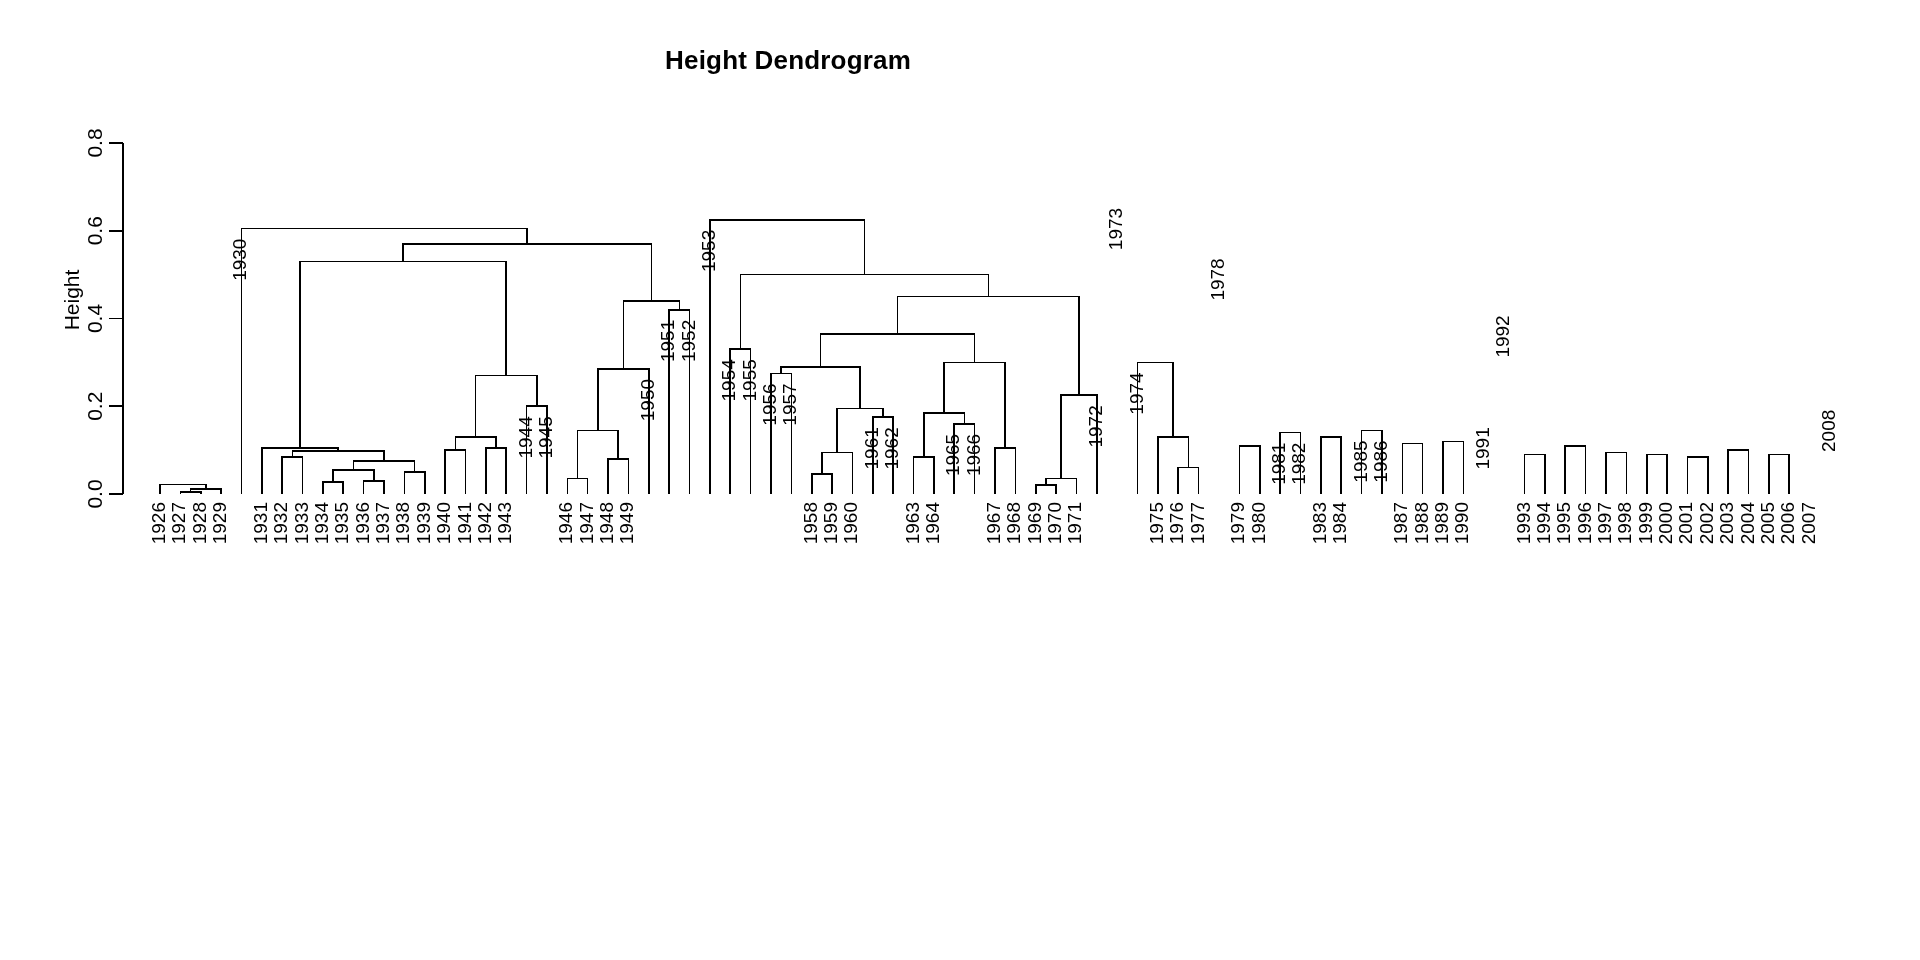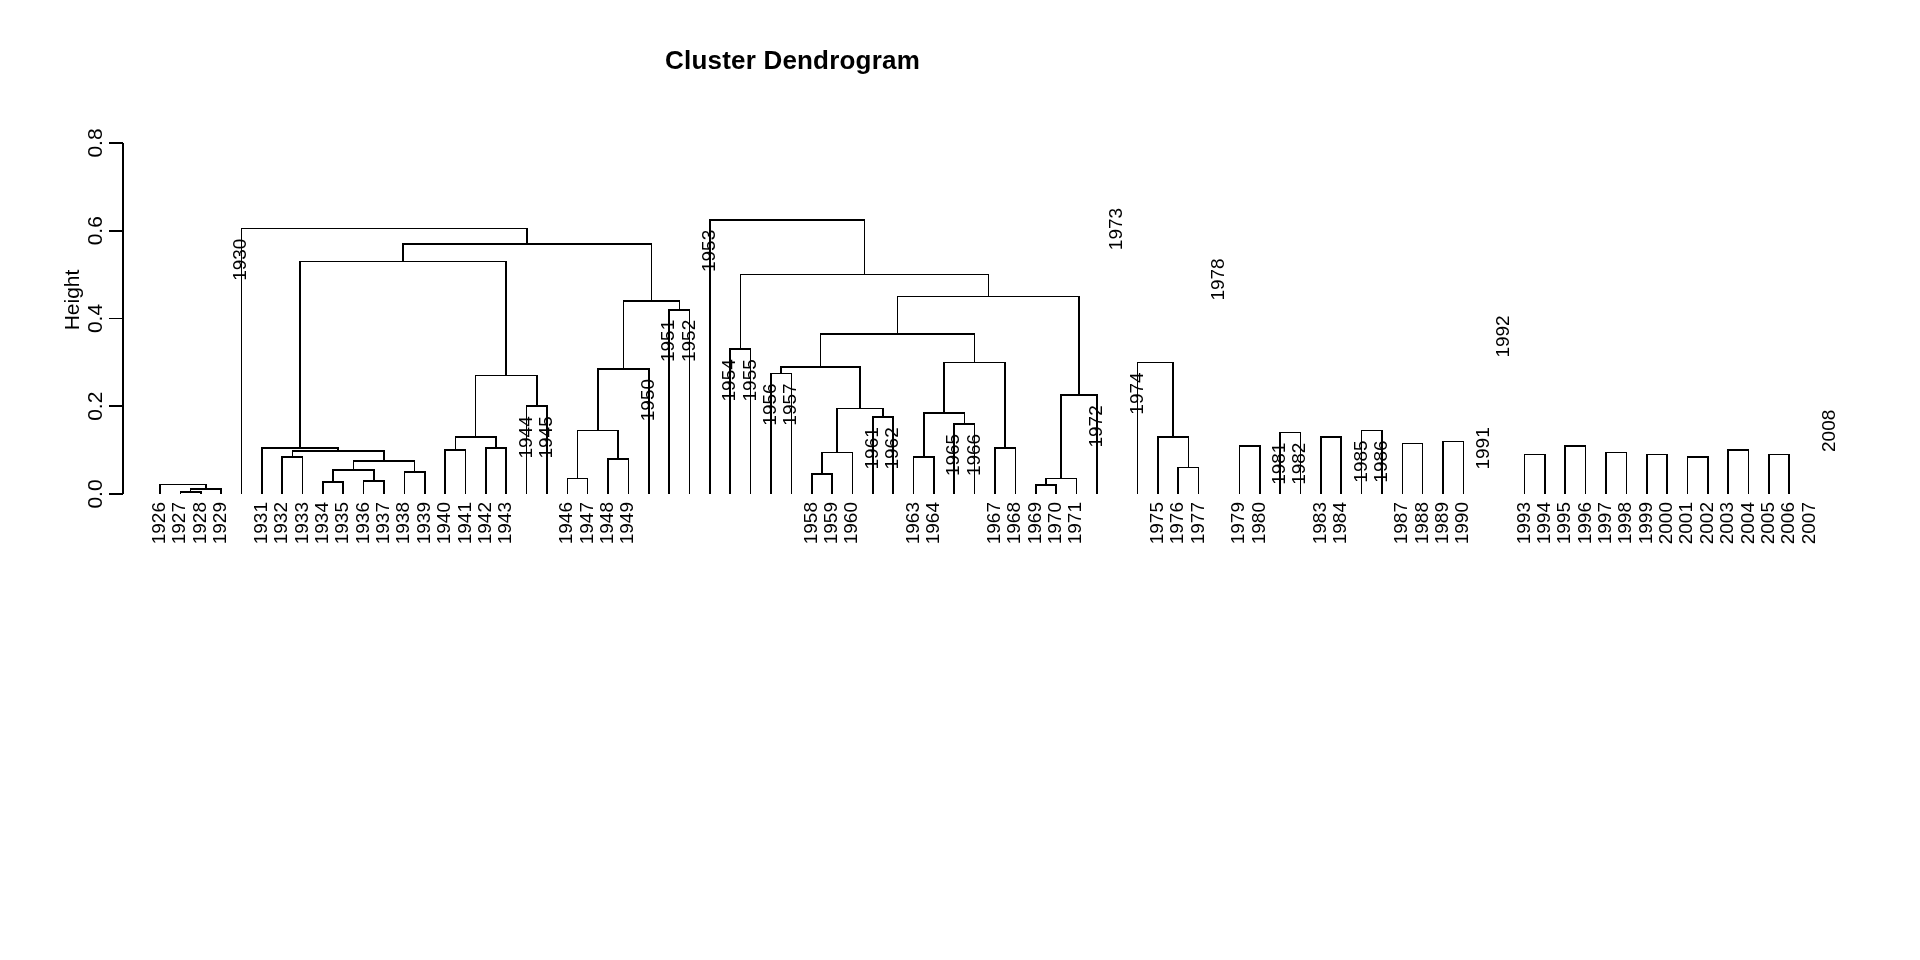--- a/index.html
+++ b/index.html
@@ -17,21 +17,21 @@
   .lnk{fill:none;stroke:#000;stroke-width:1.6;shape-rendering:crispEdges;}
   .axline{stroke:#000;stroke-width:1.6;fill:none;shape-rendering:crispEdges;}
   .ticktxt{font-size:21px;font-family:"Liberation Sans",sans-serif;}
   .leaflab{font-size:19px;font-family:"Liberation Sans",sans-serif;}
 </style>
 </head>
 <body>
 
 <div id="root">
 
-  <div id="plot-title">Cluster Dendrogram</div>
+  <div id="plot-title">Height Dendrogram</div>
 
   <div id="ylab">
     <span>Height</span>
   </div>
 
   <svg id="canvas" width="1920" height="960">
       <g>
         <path class="lnk" d="M 180.3658536585366 494 L 180.3658536585366 491.80625 L 200.7317073170732 491.80625 L 200.7317073170732 494"></path>
         <path class="lnk" d="M 190.5487804878049 491.80625 L 190.5487804878049 488.735 L 221.09756097560975 488.735 L 221.09756097560975 494"></path>
         <path class="lnk" d="M 160 494 L 160 484.3475 L 205.8231707317073 484.3475 L 205.8231707317073 488.735"></path>

